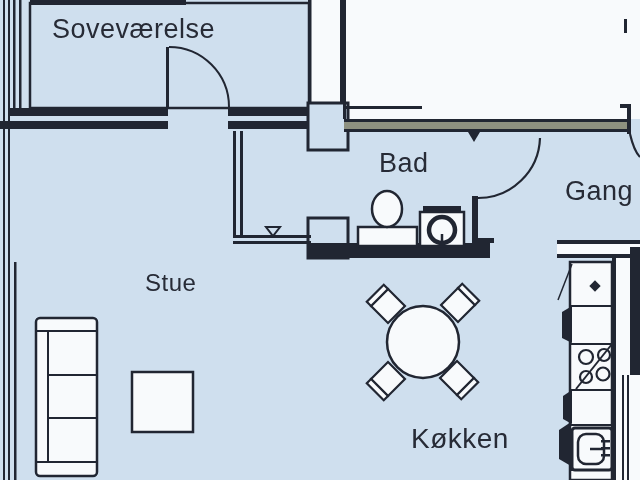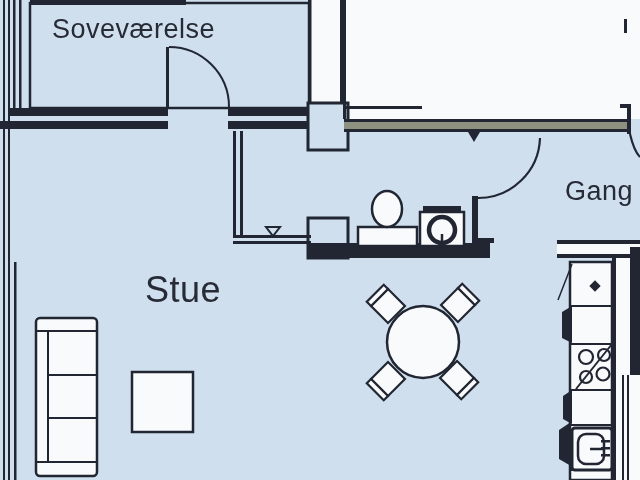--- a/index.html
+++ b/index.html
@@ -19,21 +19,21 @@
   .fixt{fill:var(--exterior,#f8fafc);stroke:var(--walls,#212632);}
   .floorfill{fill:var(--floor,#cfdfee);}
   .bandfill{fill:var(--band,#8e9180);}
   .room-label{
     position:absolute; color:var(--text,#272b36); letter-spacing:.5px;
     white-space:nowrap; user-select:none;
   }
   #lbl-sovevaerelse{left:52px;top:14px;font-size:27px;}
   #lbl-bad{left:379px;top:148px;font-size:27px;}
   #lbl-gang{left:550px;top:176px;font-size:27px;margin-left:15px;}
-  #lbl-stue{left:145px;top:269px;font-size:36px;}
+  #lbl-stue{left:145px;top:269px;font-size:24px;}
   #lbl-koekken{left:411px;top:423px;font-size:28px;}
 </style>
 </head>
 <body>
 
 <div id="stage">
   <svg width="640" height="480" viewBox="0 0 640 480">
 
     <g>
       <rect class="white" x="311" y="0" width="30" height="108"></rect>
@@ -181,14 +181,16 @@
         <polygon class="wall" points="572,306 562,312 562,338 572,343"></polygon>
         <polygon class="wall" points="572,390 563,396 563,419 572,424"></polygon>
         <polygon class="wall" points="571,422 559,430 559,459 571,466"></polygon>
         <line class="ln" stroke-width="1.5" x1="572" y1="264" x2="558" y2="300"></line>
       </g>
     </g>
   </svg>
 
   <div class="room-label" id="lbl-sovevaerelse">Soveværelse</div>
   <div class="room-label" id="lbl-stue">Stue</div>
+  <div class="room-label" id="lbl-bad">Bad</div>
   <div class="room-label" id="lbl-gang">Gang</div>
+  <div class="room-label" id="lbl-koekken">Køkken</div>
 </div>
 
 </body></html>

